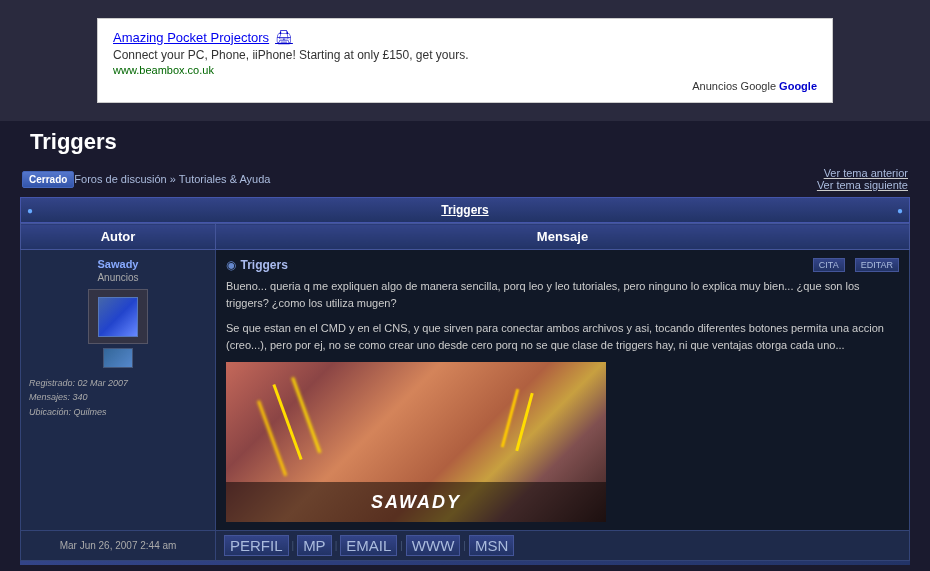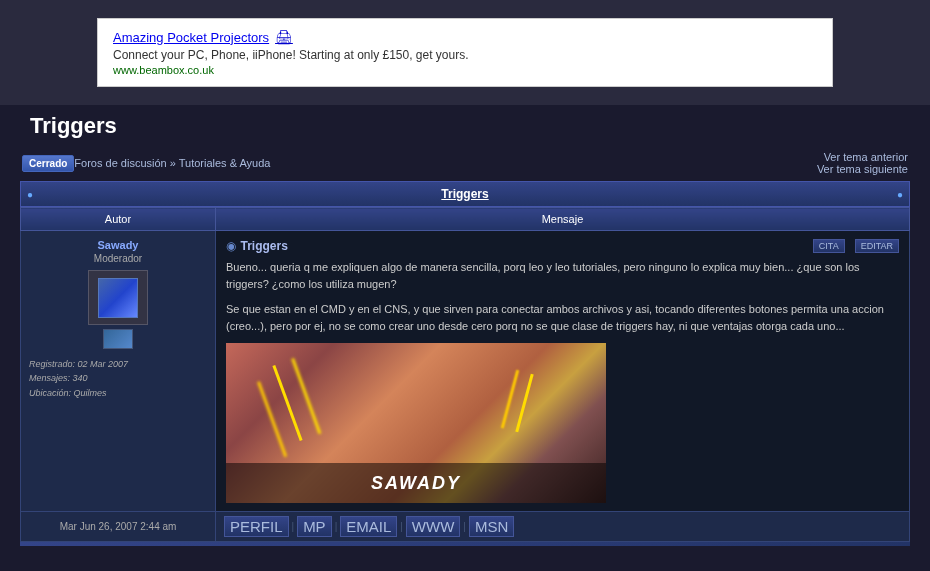--- a/index.html
+++ b/index.html
@@ -94,20 +94,21 @@
       color: #aabbdd;
       font-size: 11px;
     }
     .breadcrumb-text a {
       color: #aabbdd;
       text-decoration: none;
     }
     .nav-links {
       text-align: right;
       font-size: 11px;
+      text-decoration: underline;
     }
     .nav-links a {
       color: #aabbdd;
       text-decoration: none;
       display: block;
     }
 
     
     .topic-title-bar {
       background: linear-gradient(to bottom, #334488, #223366);
@@ -138,23 +139,23 @@
     .posts-table {
       width: 100%;
       border-collapse: collapse;
       border: 1px solid #334477;
     }
 
     
     .header-row td {
       background: linear-gradient(to bottom, #334488, #223366);
       color: #ffffff;
-      font-weight: normal;
+      font-weight: bold;
       padding: 5px 18px;
-      font-size: 11px;
+      font-size: 13px;
       border: 1px solid #445599;
     }
     .col-autor { width: 195px; text-align: center; }
     .col-mensaje { text-align: center; }
 
     
     .post-row td {
       border: 1px solid #334477;
       vertical-align: top;
     }
@@ -350,20 +351,24 @@
 <div style="background:#2a2a3e; padding: 8px 0;">
   <div class="ad-container">
     <div class="ad-title">
       <a href="#">
         <span>Amazing Pocket Projectors</span>
       </a>
       <span class="ad-title-icon">🖨</span>
     </div>
     <div class="ad-description">Connect your PC, Phone, iiPhone! Starting at only £150, get yours.</div>
     <div class="ad-url">www.beambox.co.uk</div>
+    <div class="ad-footer">
+      <span>Anuncios Google</span>
+      <span class="google"> Google</span>
+    </div>
   </div>
 </div>
 
 <div class="page-title">Triggers</div>
 
 <div class="forum-container">
 
   <div class="nav-row">
     <div class="breadcrumb-area">
       <span class="closed-badge">Cerrado</span>
@@ -388,21 +393,21 @@
     <tbody>
         <tr class="header-row">
       <td class="col-autor">Autor</td>
       <td class="col-mensaje">Mensaje</td>
     </tr>
 
     <tr class="post-row">
 
       <td class="author-cell">
         <span class="author-name">Sawady</span>
-        <span class="author-role">Moderador</span>
+        <span class="author-role">Anuncios</span>
         <div class="author-avatar-big">
           <div class="avatar-pixel"></div>
         </div>
         <div class="author-small-img"></div>
         <div class="author-meta">
           <span>Registrado: 02 Mar 2007</span><br>
           <span>Mensajes: 340</span><br>
           <span>Ubicación: Quilmes</span>
         </div>
       </td>

